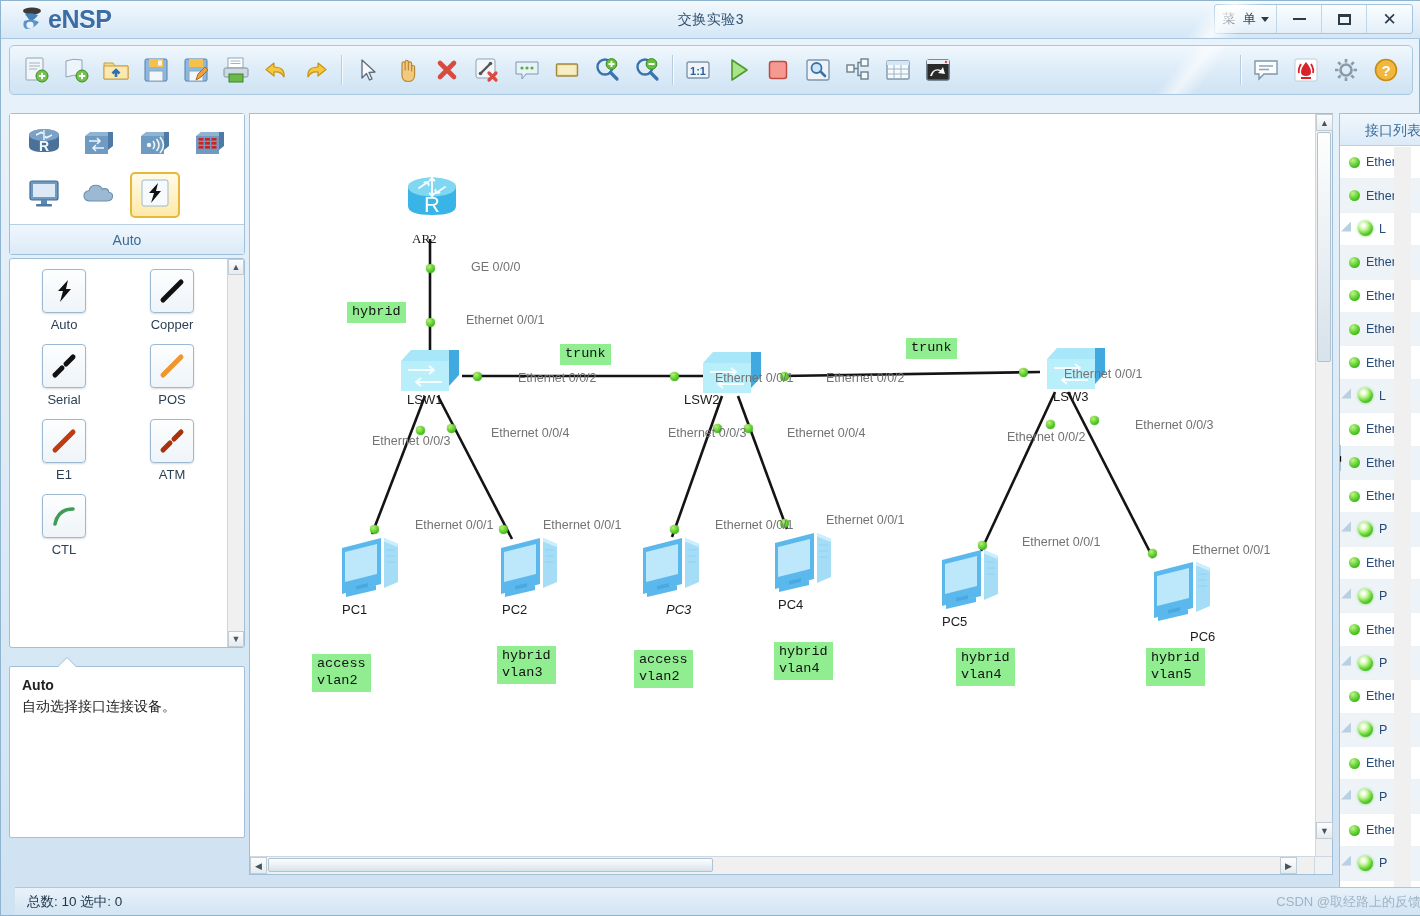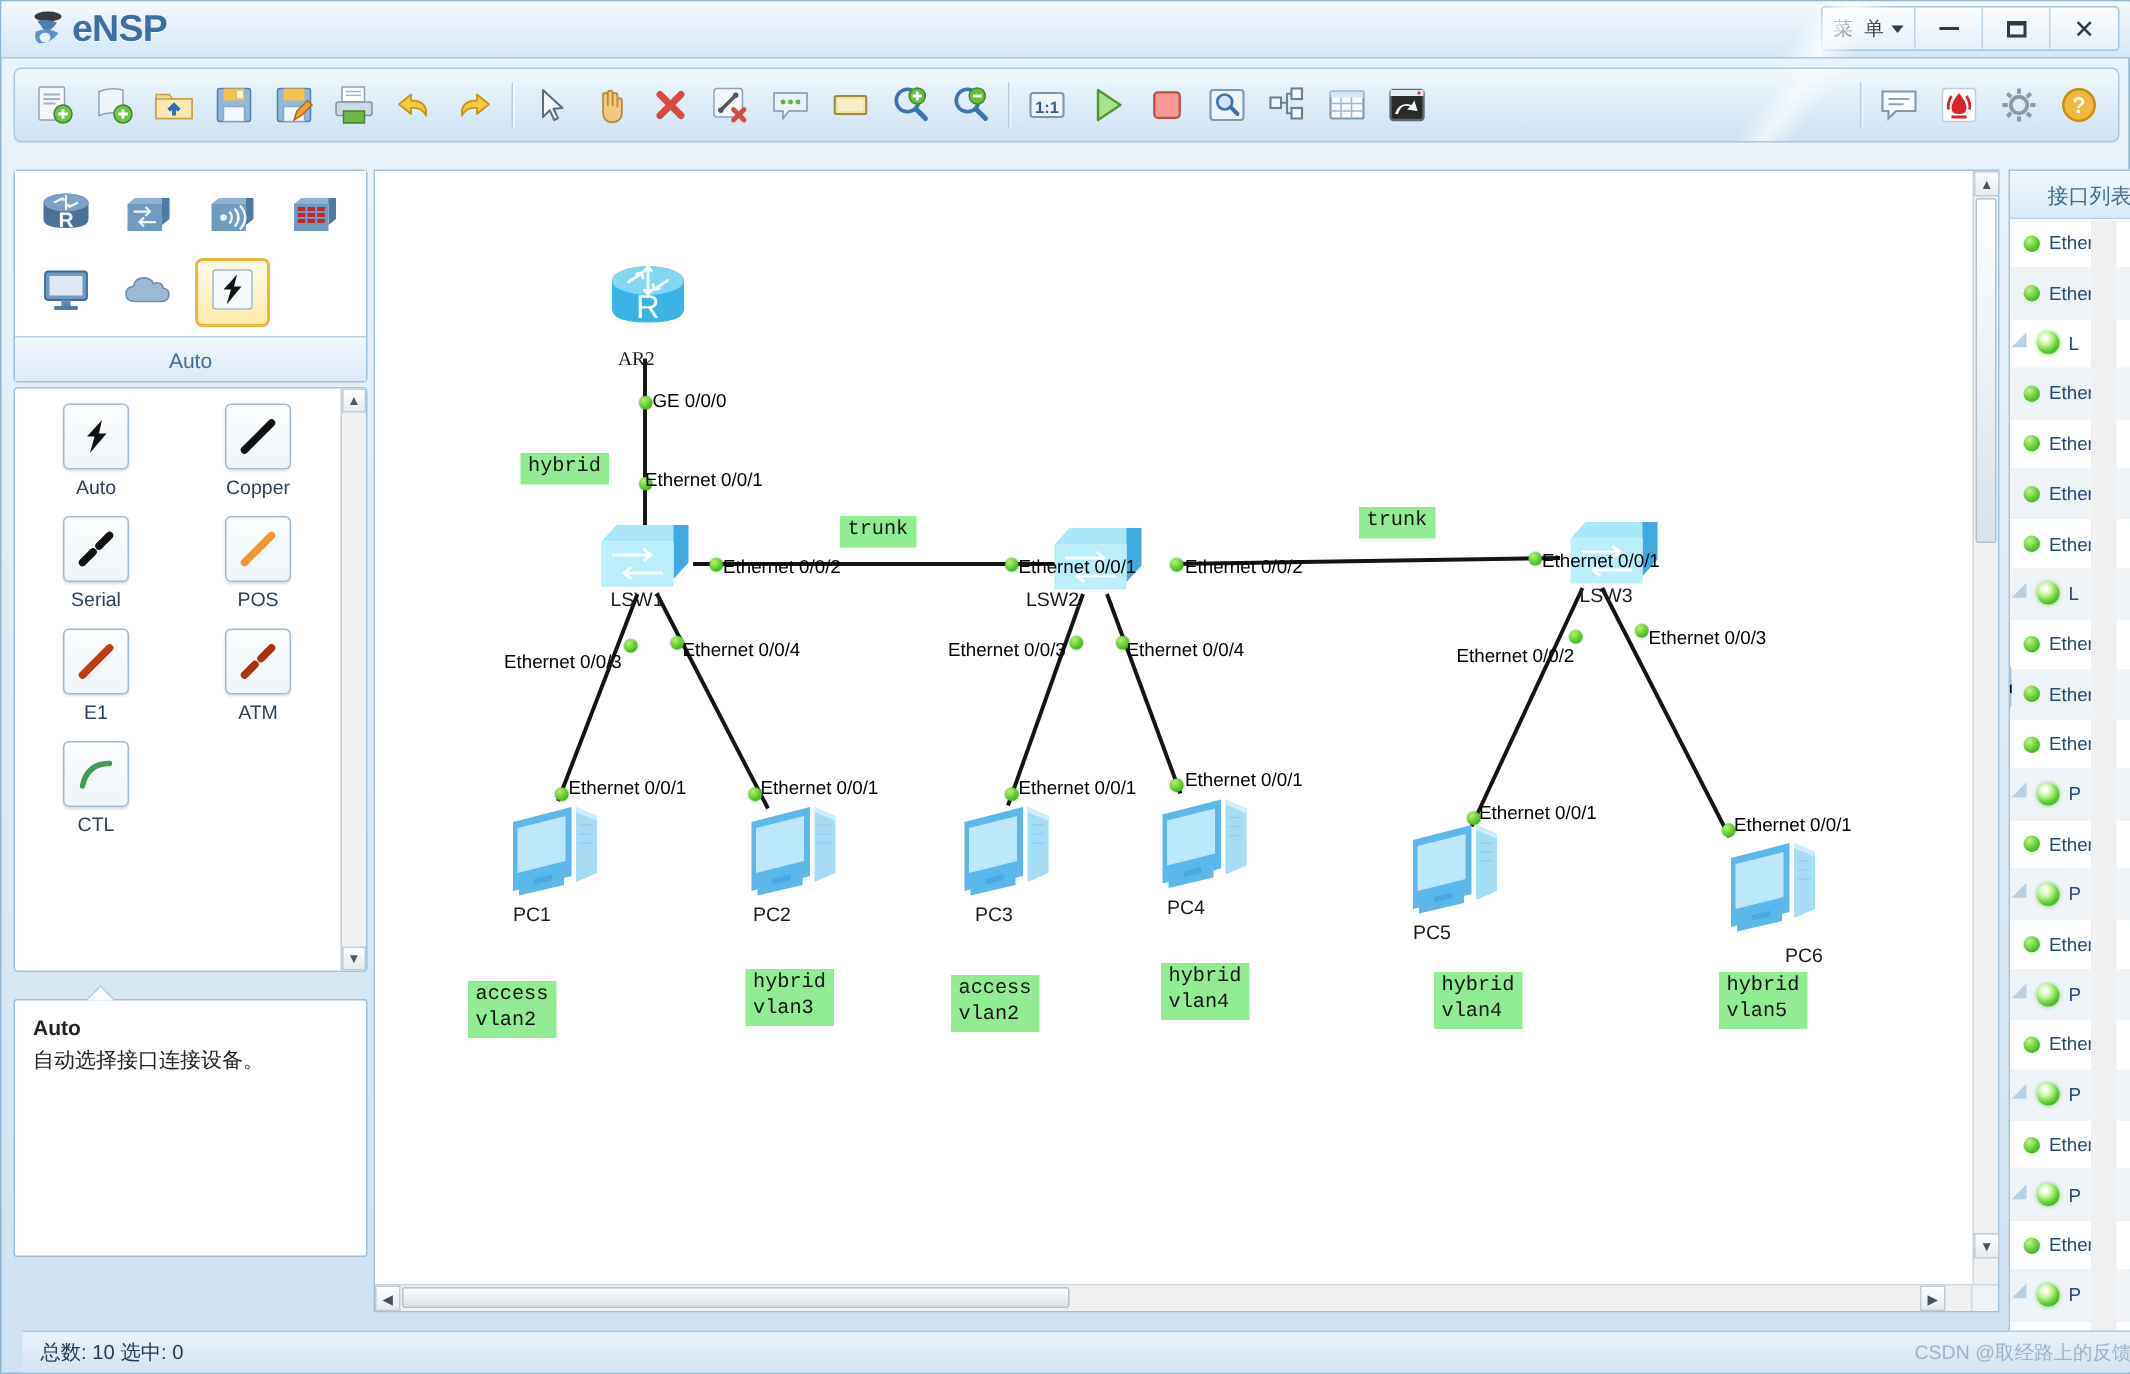--- a/index.html
+++ b/index.html
@@ -163,21 +163,21 @@
   }
   .canvas {
     position:absolute; left:0; top:0; width:1066px; height:744px; overflow:hidden;
   }
   .canvas svg { position:absolute; left:0; top:0; }
   .node { position:absolute; }
   .node-lbl {
     position:absolute; font-size:13px; color:#1b1b1b; white-space:nowrap;
   }
   .if-lbl {
-    position:absolute; font-size:12.5px; color:#000000; white-space:nowrap;
+    position:absolute; font-size:12.5px; color:#737373; white-space:nowrap;padding-left:36px;
   }
   .dot {
     position:absolute; width:9px;height:9px;border-radius:50%;
     background: radial-gradient(circle at 35% 30%, #b6f36a, #4ec523 60%, #2f9a15);
     box-shadow: 0 0 1px #2b7c12;
   }
   .tag {
     position:absolute; background:#90ee90; color:#111;
     font-family:"Liberation Mono", monospace; font-size:13.5px;
     line-height:1.25; padding:2px 5px; white-space:pre;
@@ -271,20 +271,21 @@
       <span class="logo-mark">
         <svg width="26" height="28" viewBox="0 0 26 28">
           <ellipse cx="13" cy="5" rx="9" ry="3.4" fill="#3a3a3a"></ellipse>
           <path d="M6 8 q6 -2 13 1 q-3 5 -8 6 z" fill="#4a7fb5"></path>
           <path d="M5 15 q8 -3 15 1 q-5 7 -13 7 q-4 -3 -2 -8z" fill="#5c93c8"></path>
           <ellipse cx="11" cy="19" rx="3.6" ry="3.2" fill="#e8f2fa"></ellipse>
         </svg>
       </span>
       <span class="logo-text">eNSP</span>
     </div>
+    <div class="win-title">交换实验3</div>
     <div class="win-btns">
       <div class="win-btn menu">
         <span>菜 单</span>
         <span class="caret-dn"></span>
       </div>
       <div class="win-btn">
         <span class="glyph-min"></span>
       </div>
       <div class="win-btn">
         <span class="glyph-max"></span>
@@ -818,21 +819,21 @@
           <path d="M50 6 L64 12 l-0.5 3 -13.5 -5.6z" fill="#cdeefd"></path>
           <path d="M8 16 L47 6 v46 L8 62z" fill="#5bb8ec"></path>
           <path d="M11 20 L43 12 v30 L11 50z" fill="#bde7fb"></path>
           <path d="M22 54 l12 -3 v6 l-12 3z" fill="#4aa9e0"></path>
           <path d="M12 60 l30 -7 v5 L12 65z" fill="#5bb8ec"></path>
           <g stroke="#8fd2f2" stroke-width="1">
               <path d="M52 18h9M52 24h9M52 30h9"></path>
             </g>
         </svg>
       </div>
-      <div class="node-lbl" style="left:400px; top:488px;">PC3</div>
+      <div class="node-lbl" style="left:416px; top:488px;font-style:italic;">PC3</div>
 
       <div class="node" style="left:517px; top:413px;">
         <svg width="72" height="70" viewBox="0 0 72 70">
           <path d="M50 6 L64 12 v38 l-14 6z" fill="#a5ddf7"></path>
           <path d="M50 6 L64 12 l-0.5 3 -13.5 -5.6z" fill="#cdeefd"></path>
           <path d="M8 16 L47 6 v46 L8 62z" fill="#5bb8ec"></path>
           <path d="M11 20 L43 12 v30 L11 50z" fill="#bde7fb"></path>
           <path d="M22 54 l12 -3 v6 l-12 3z" fill="#4aa9e0"></path>
           <path d="M12 60 l30 -7 v5 L12 65z" fill="#5bb8ec"></path>
           <g stroke="#8fd2f2" stroke-width="1">

